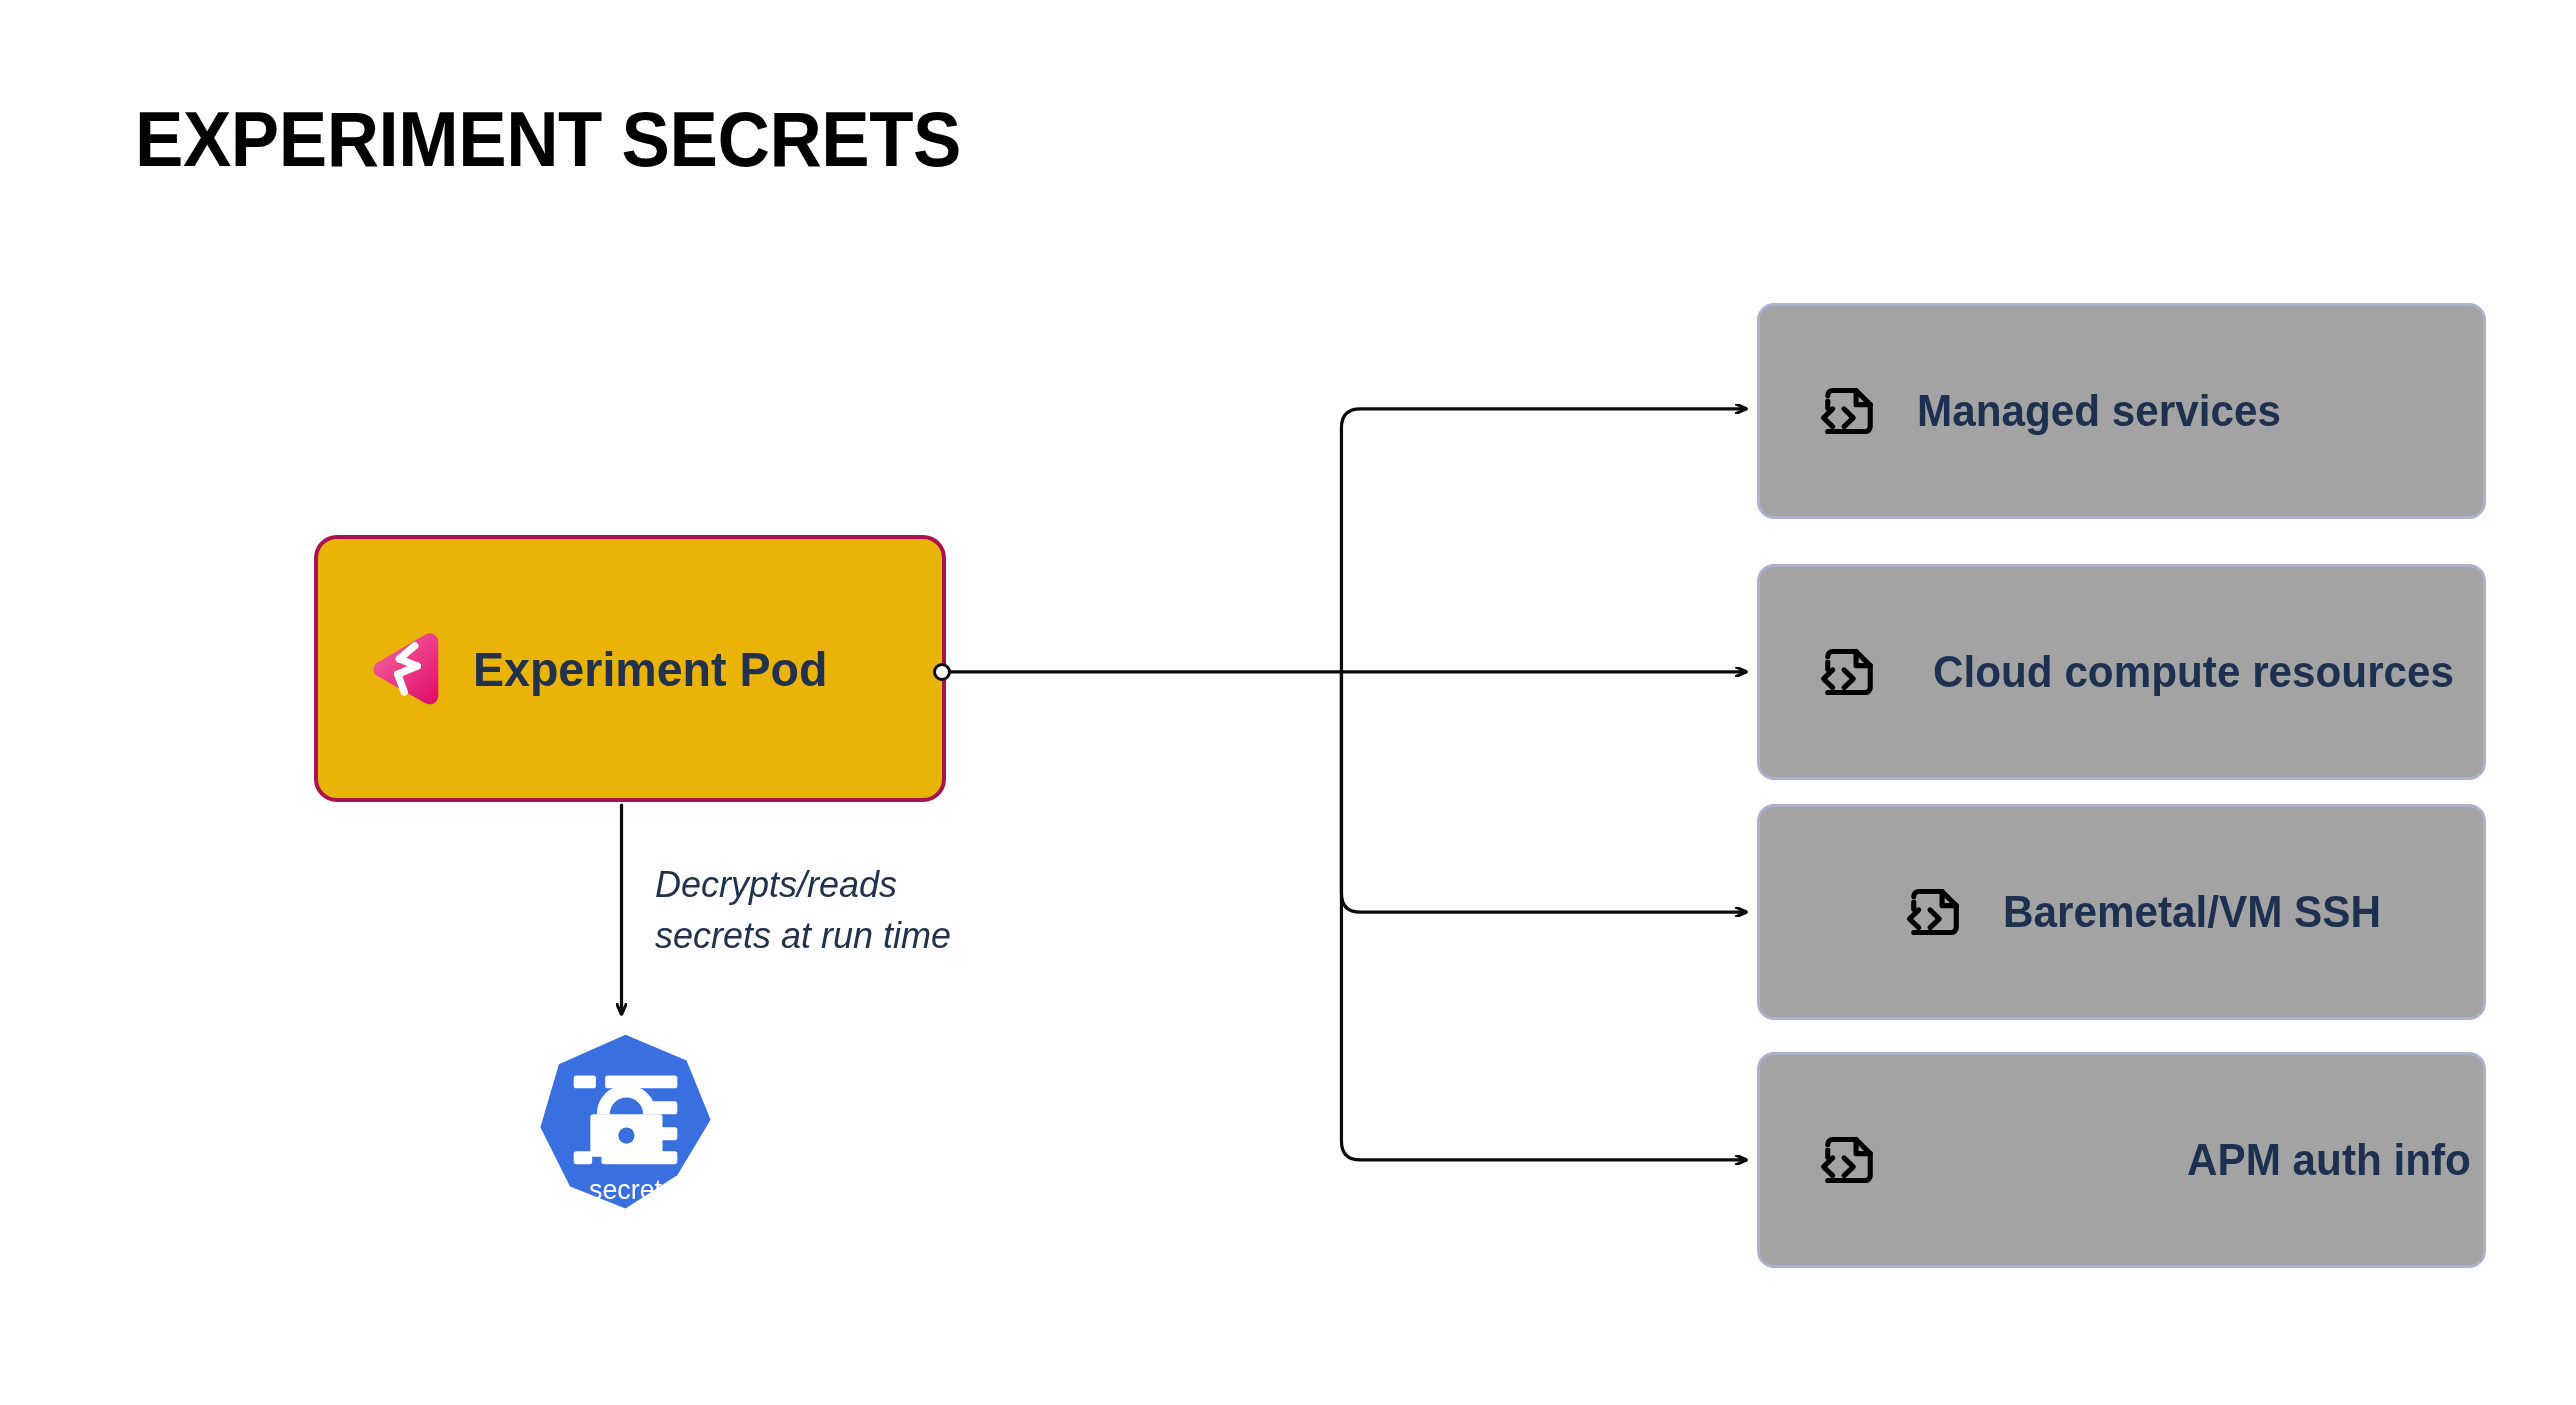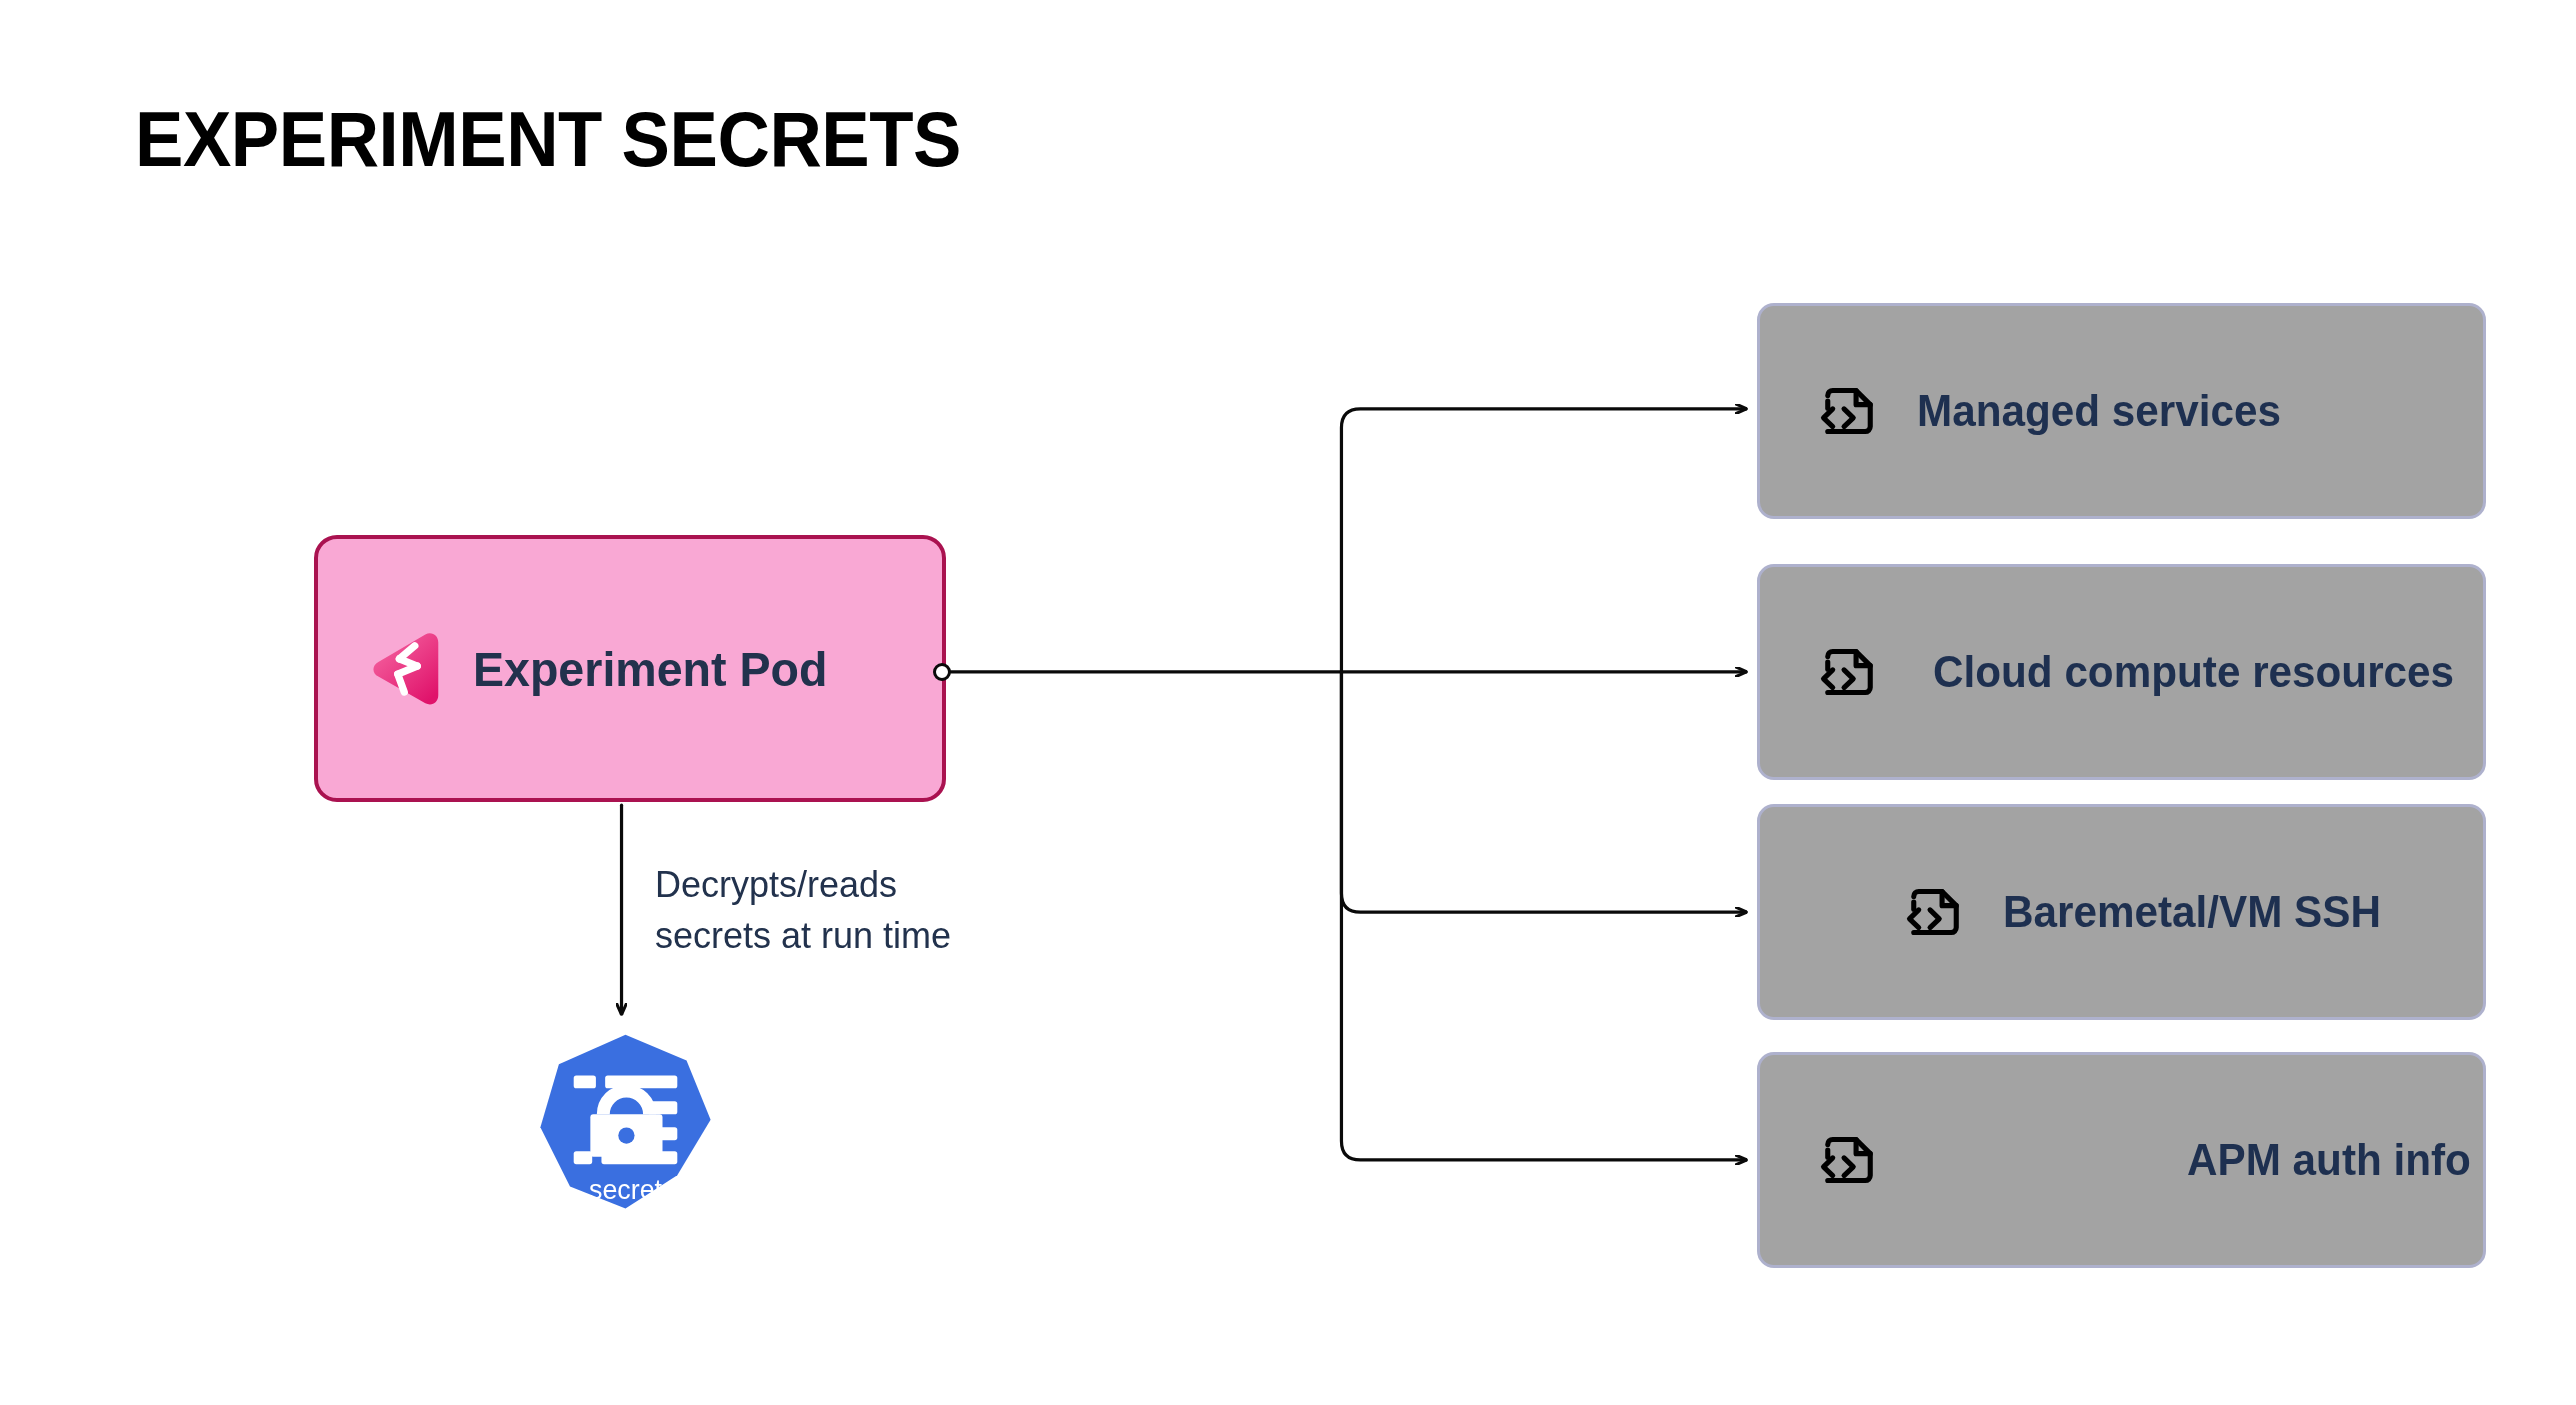--- a/index.html
+++ b/index.html
@@ -46,21 +46,21 @@
   
   #pod-node {
     position: absolute;
     left: 314px;
     top: 535px;
     width: 632px;
     height: 267px;
     box-sizing: border-box;
     border: 4.7px solid #AA1250;
     border-radius: 23px;
-    background: #f9a8d4;
+    background: #eab308;
     display: flex;
     align-items: center;
     padding-left: 49px;
   }
   #pod-logo {
     width: 81px;
     height: 81px;
     flex: 0 0 auto;
   }
   #pod-label {
@@ -87,20 +87,21 @@
   
   #flow-annotation {
     position: absolute;
     left: 655px;
     top: 859px;
     font-size: 36px;
     line-height: 1.42;
     color: #22324D;
     font-weight: 400;
     white-space: pre-line;
+    font-style: italic;
   }
 
   
   #secret-node {
     position: absolute;
     left: 533px;
     top: 1031px;
     width: 185px;
     height: 185px;
   }

